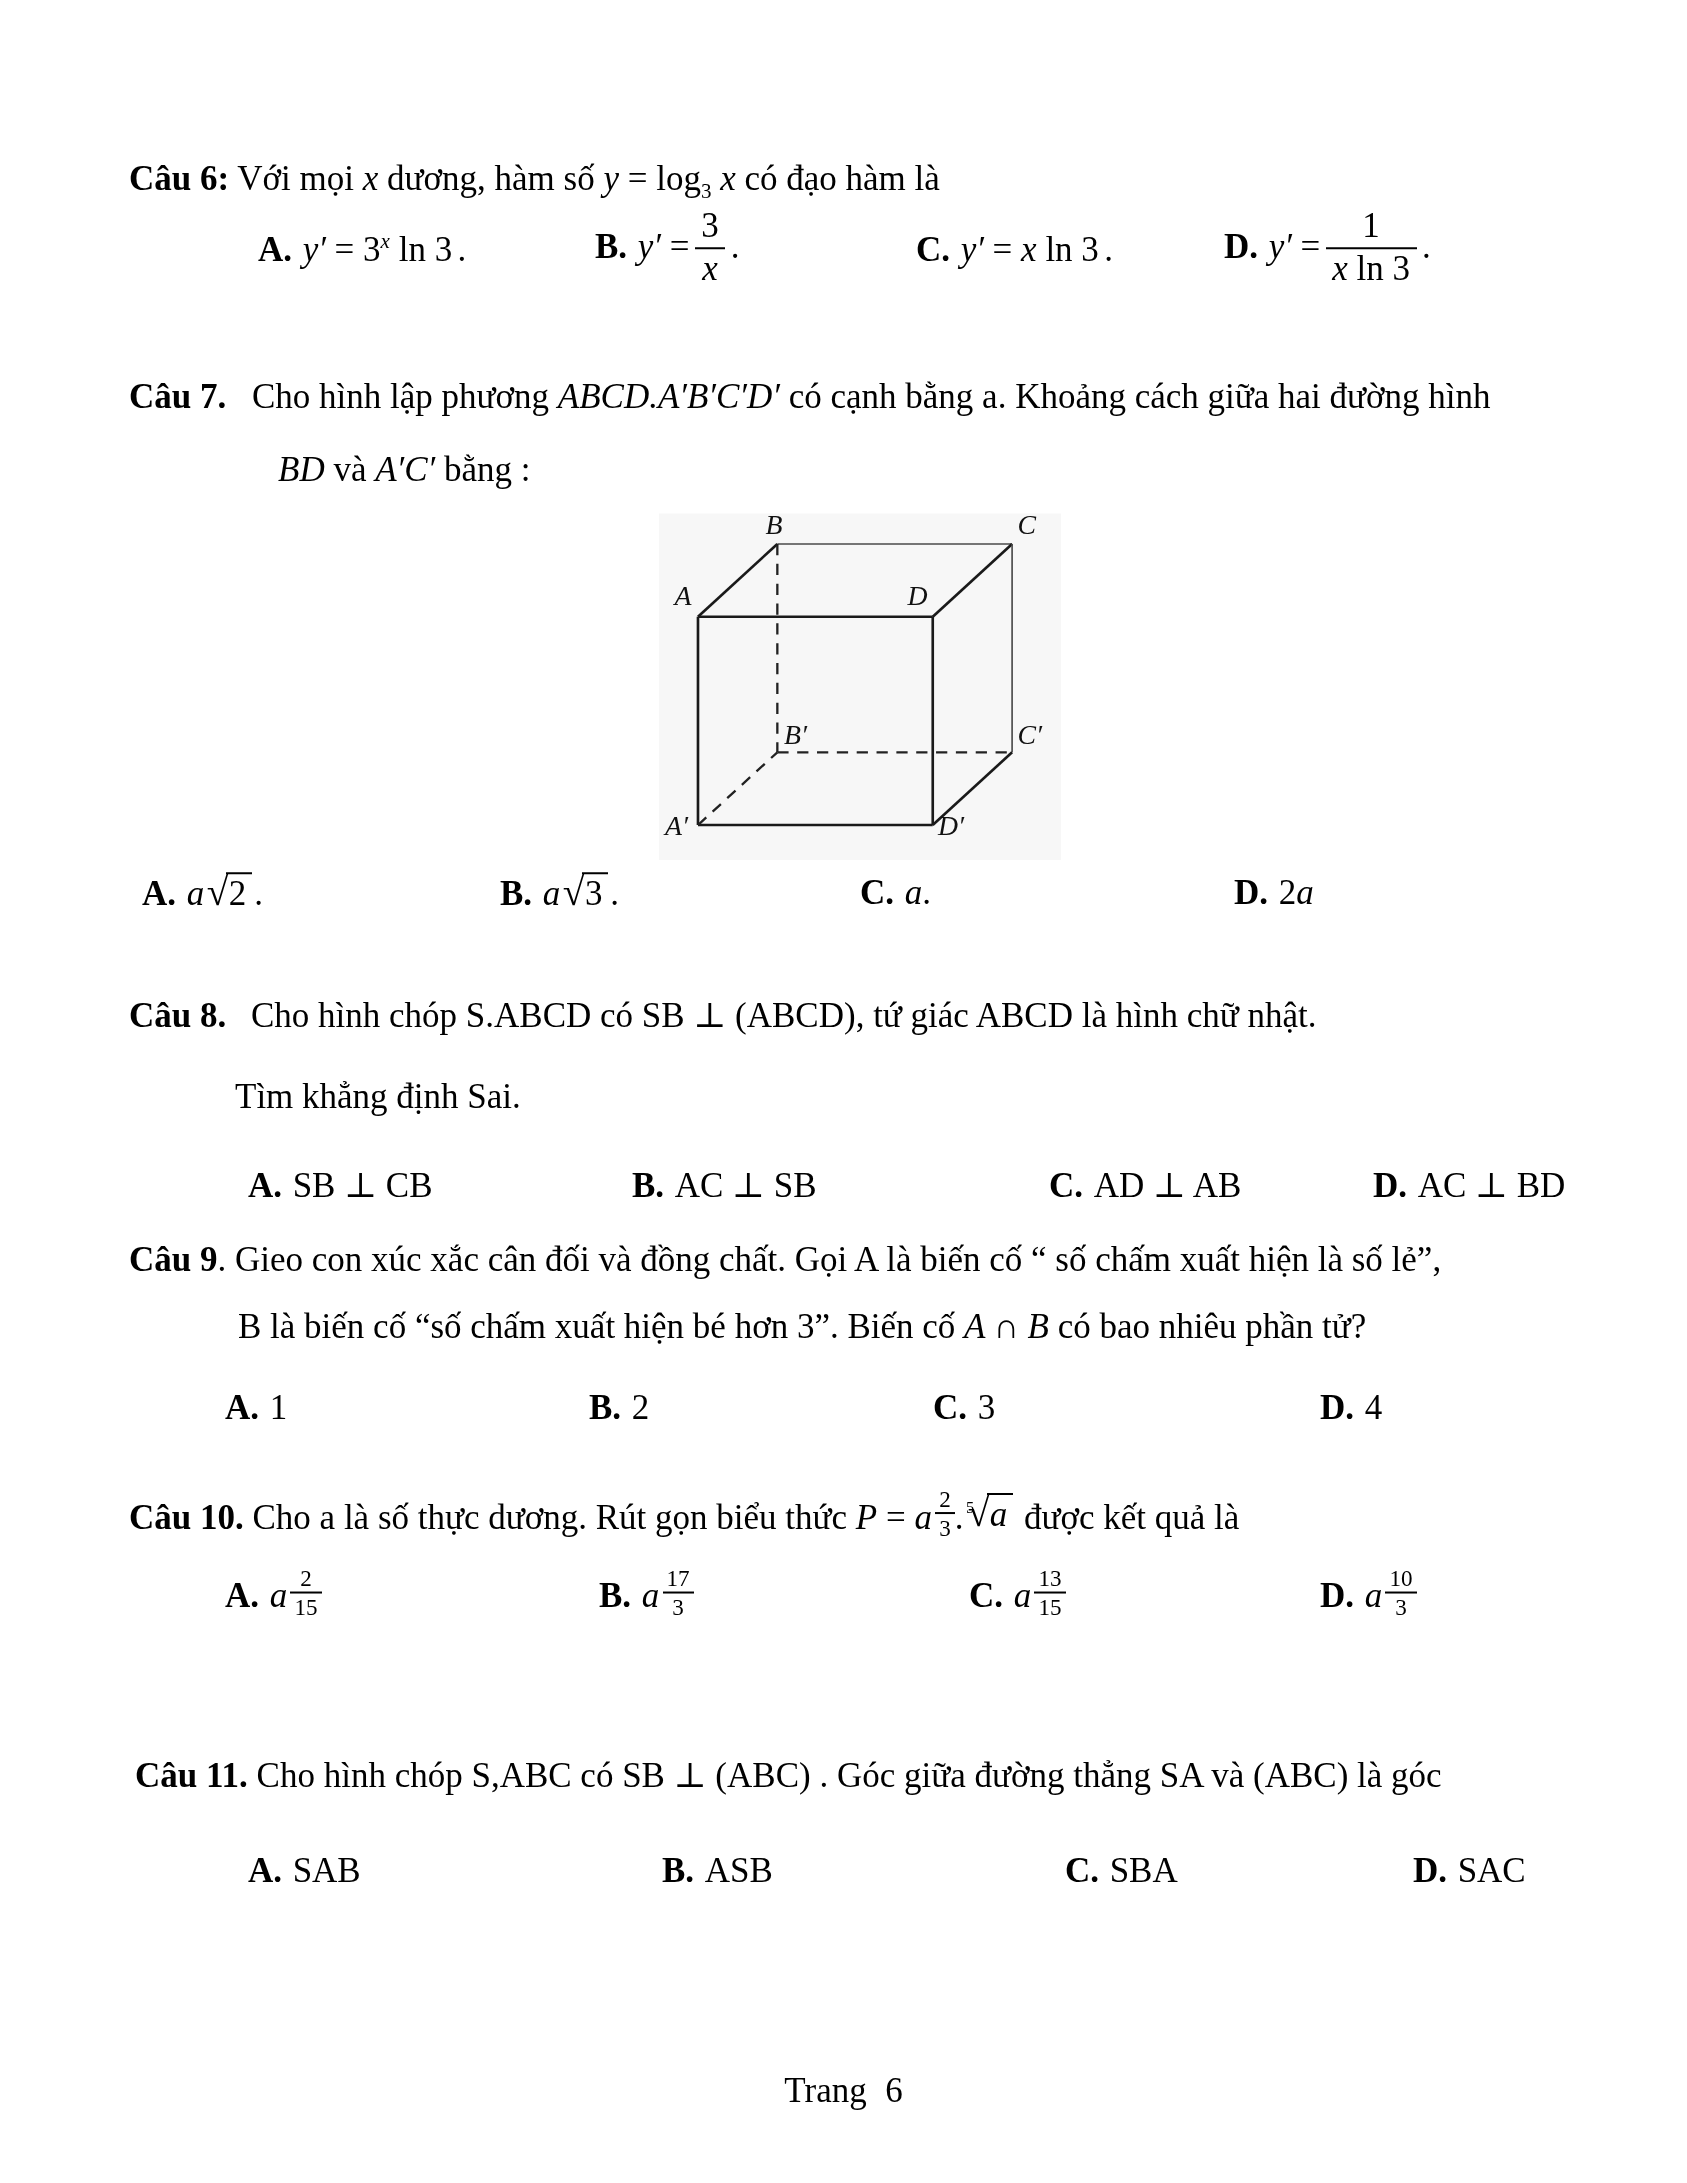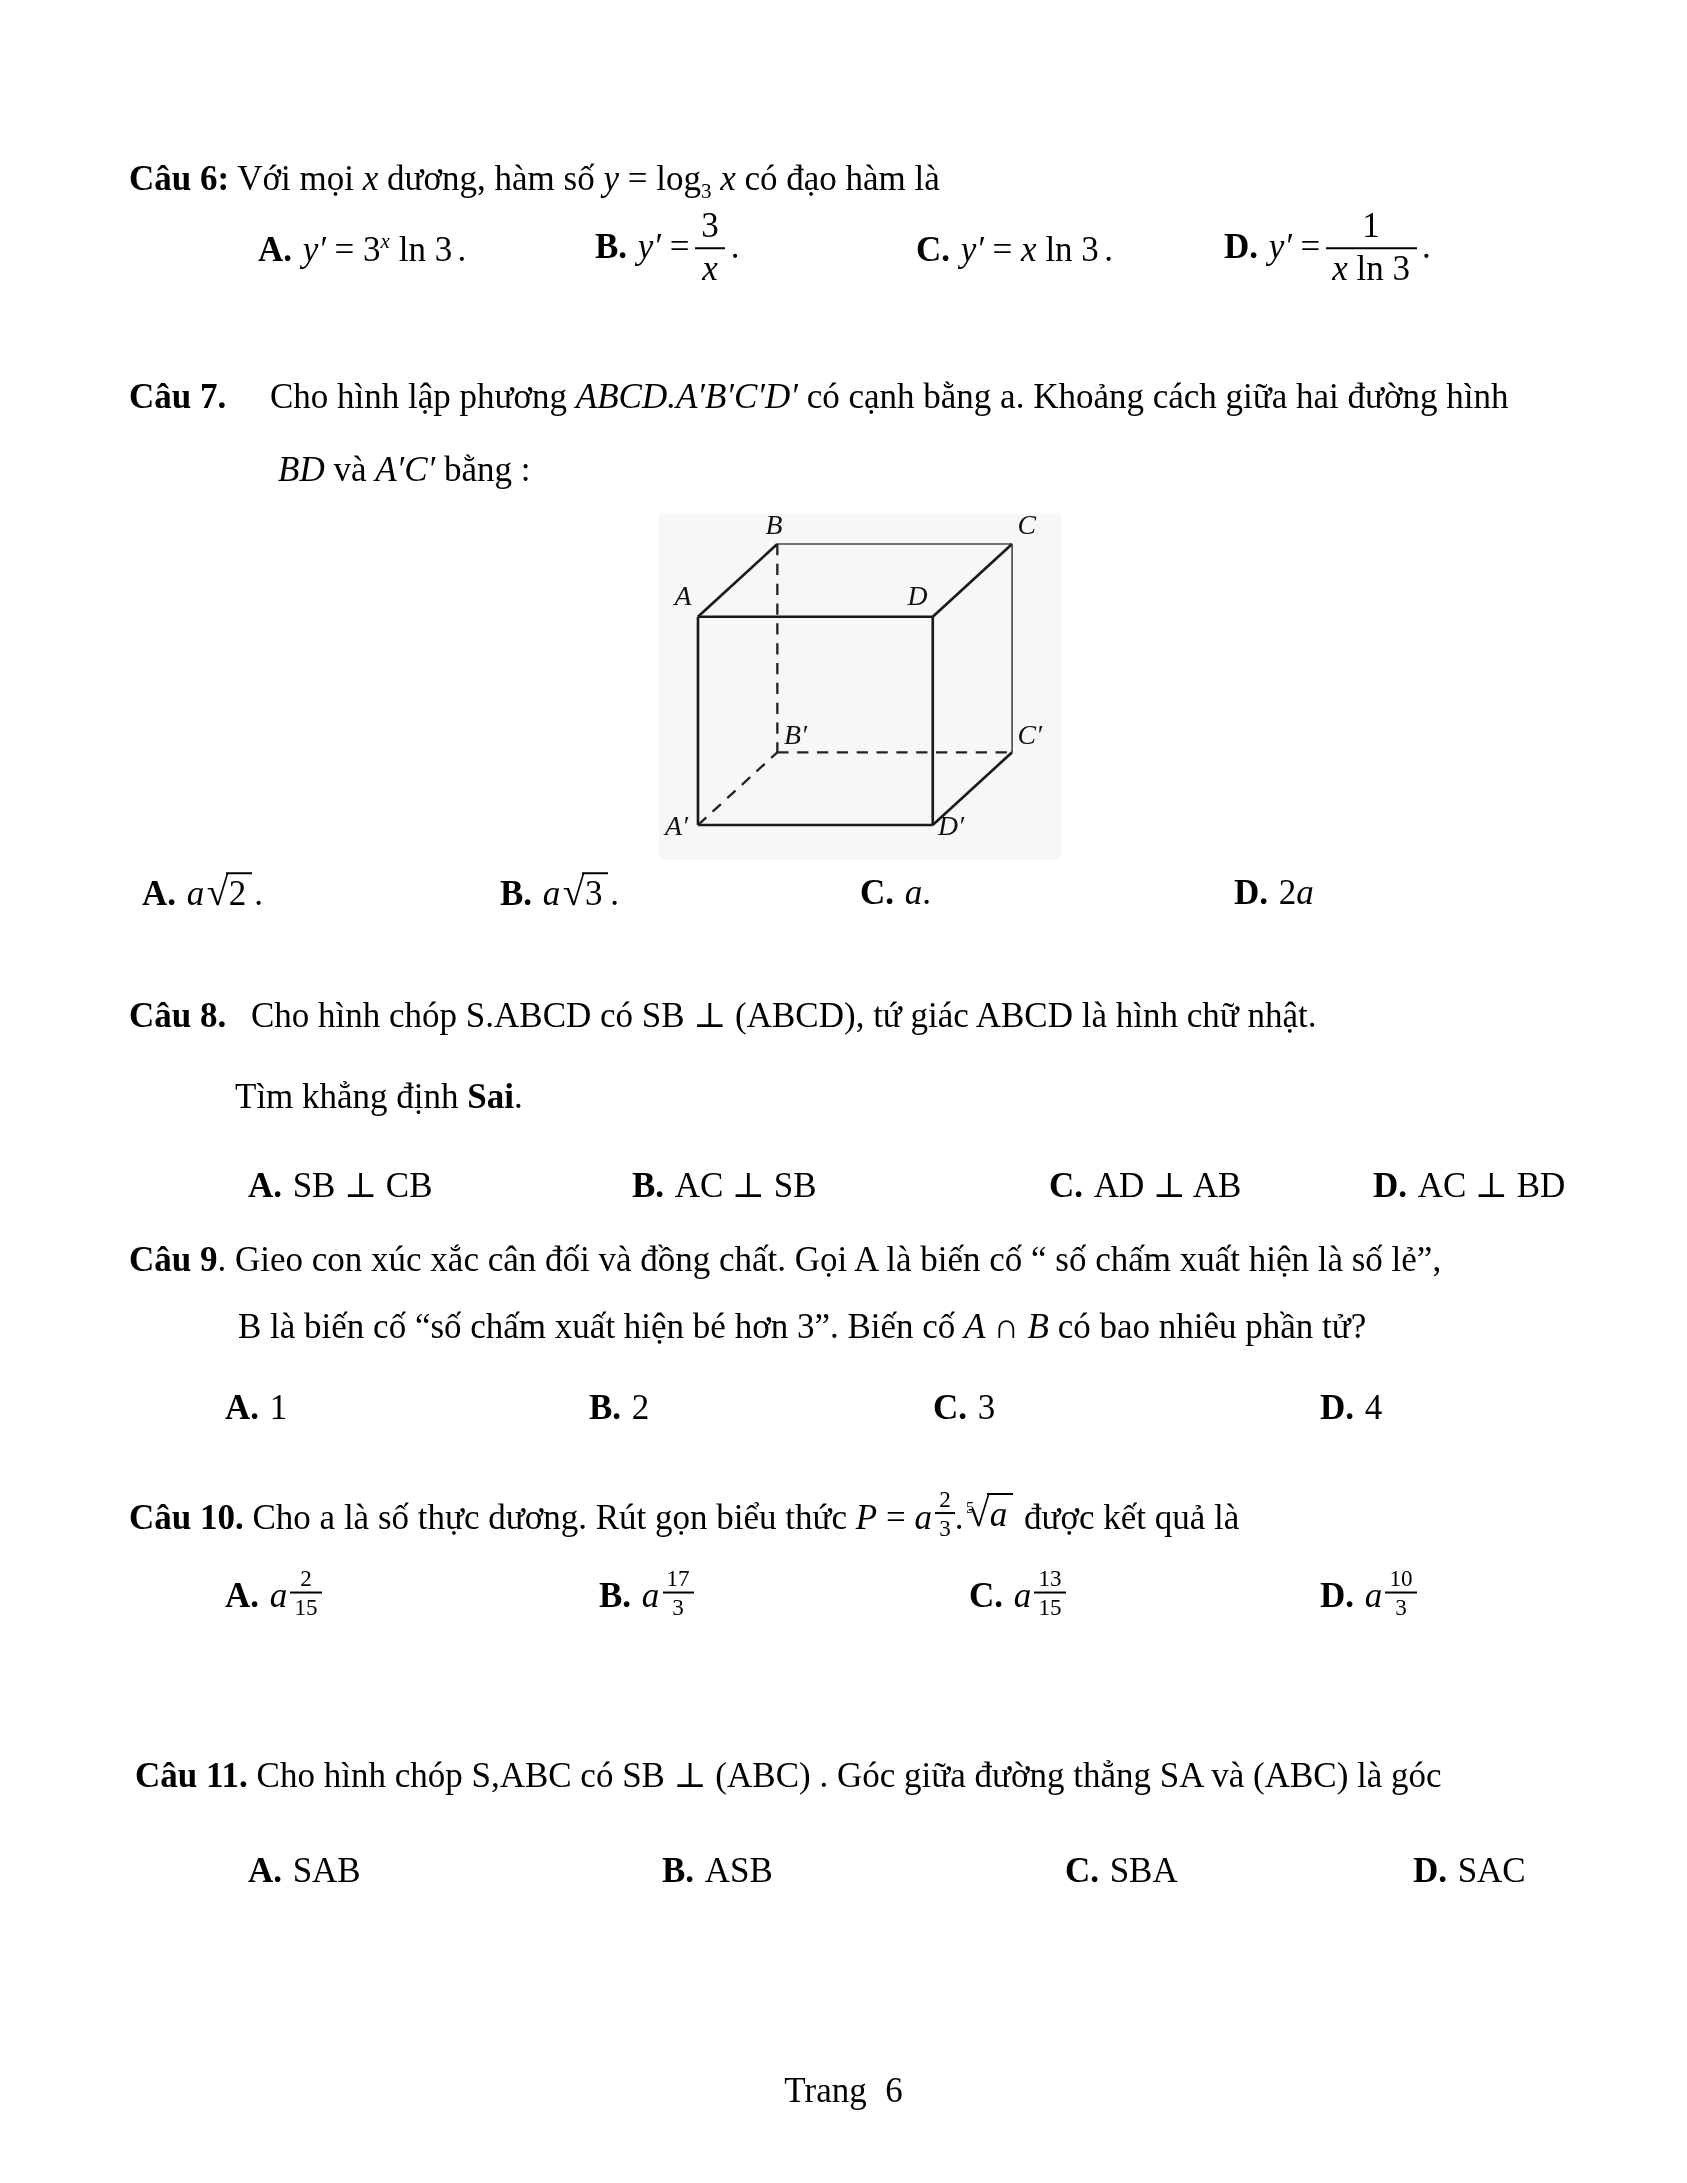--- a/index.html
+++ b/index.html
@@ -4,21 +4,21 @@
 <style>
   html,body { margin:0; padding:0; background:#ffffff; }
   .page {
     position:relative; width:1687px; height:2183px; background:#ffffff;
     font-family:"Liberation Serif","DejaVu Serif",serif;
     font-size:35px; color:#000; overflow:hidden;
   }
   .line { position:absolute; white-space:nowrap; line-height:1.18; }
   .opt  { position:absolute; white-space:nowrap; line-height:1.1; transform:translateY(-50%); }
   .lbl  { font-weight:700; }
-  .b    { font-weight:700; }
+  .b    { font-weight:400; }
   .i    { font-style:italic; }
   .k    { font-weight:700; margin-right:10.6px; }
   sub.s { font-size:0.60em; }
   sup.x { font-size:0.60em; font-style:italic; }
   .enddot { margin-left:5.3px; }
   
   .frac { display:inline-flex; flex-direction:column; align-items:stretch; text-align:center;
           vertical-align:middle; line-height:1.05; margin:0 5.3px; position:relative; top:-0.06em; }
   .frac > .num { padding:0 6.6px 2px; }
   .frac > .den { border-top:2.6px solid #000; padding:2px 6.6px 0; }
@@ -74,21 +74,21 @@
   </div>
   <div class="opt" style="left:1224px; top:250px">
     <span class="k">D.</span><span class="i">y′</span>
     <span>=</span><span class="frac">
         <span class="num">1</span>
         <span class="den"><span class="i">x</span> <span>ln 3</span></span>
       </span><span>.</span>
   </div>
 
   <div class="line" style="left:129px; top:376px">
-    <span class="lbl" style="margin-right:35px">Câu 7.</span>
+    <span class="lbl" style="margin-right:17px">Câu 7.</span>
     <span>Cho hình lập phương</span>
     <span class="i">ABCD.A′B′C′D′</span>
     <span>có cạnh bằng a. Khoảng cách giữa hai đường hình</span>
   </div>
   <div class="line" style="left:278px; top:449px">
     <span class="i">BD</span>
     <span>và</span>
     <span class="i">A′C′</span>
     <span>bằng :</span>
   </div>

